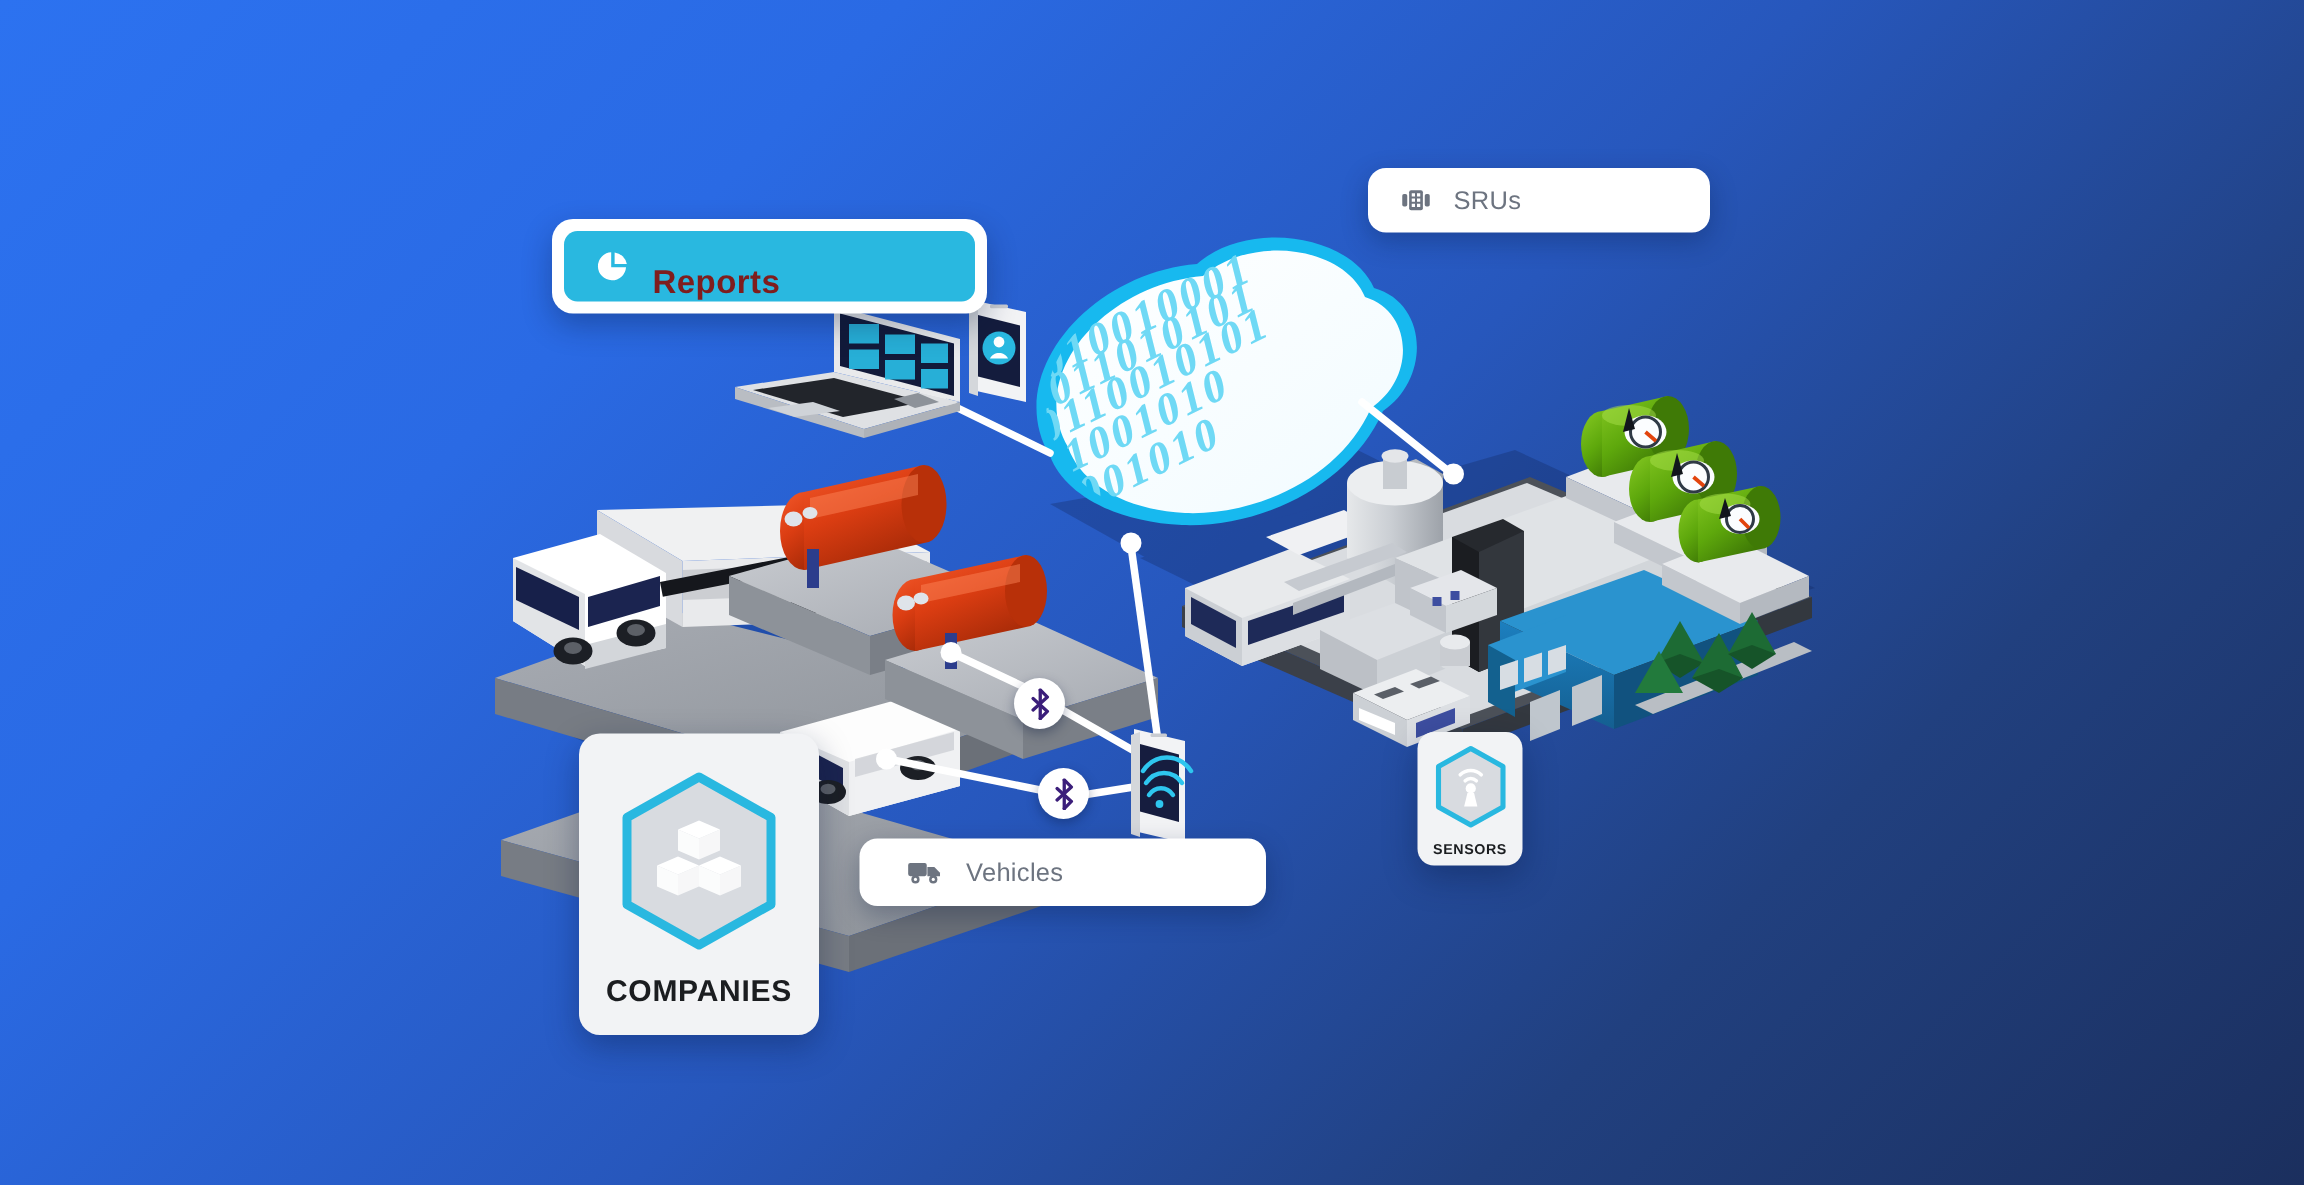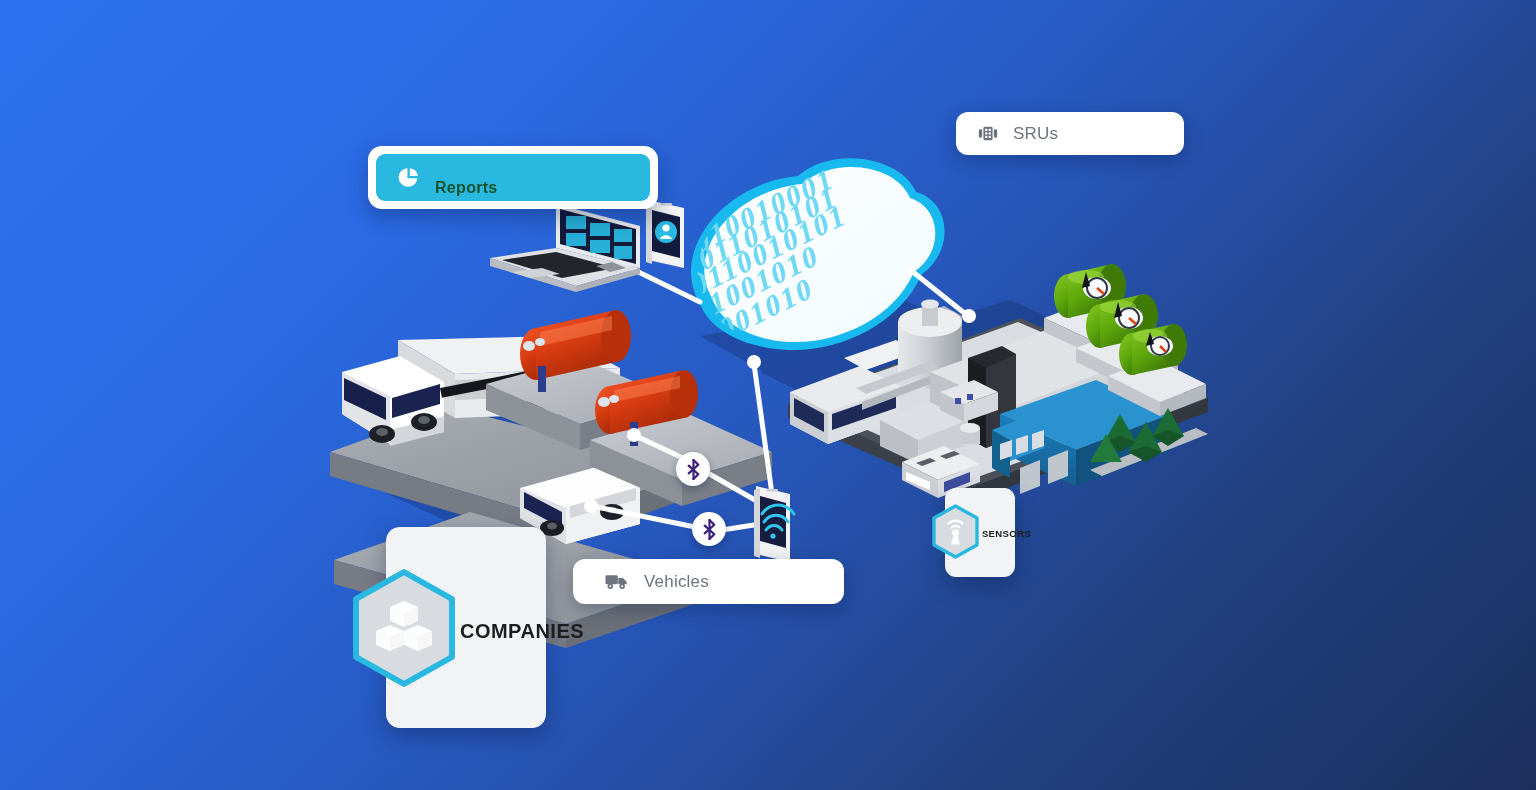--- a/index.html
+++ b/index.html
@@ -24,26 +24,26 @@
   .chip-label{color:#6d7480;font-size:17px;letter-spacing:.2px;}
   .reports-wrap{
     position:absolute;background:#ffffff;border-radius:14px;
     box-shadow:0 8px 20px rgba(8,24,60,.32);padding:8px;
   }
   .reports-btn{
     background:#29b8e0;border-radius:9px;height:47px;width:100%;
     display:flex;align-items:center;padding-left:20px;box-sizing:border-box;
     border:none;cursor:pointer;
   }
-  .reports-btn .txt{color:#14532d;font-size:16px;font-weight:bold;margin-left:14px;letter-spacing:.3px;margin-top:20px;}
+  .reports-btn .txt{color:#7f1d1d;font-size:22px;font-weight:bold;margin-left:14px;letter-spacing:.3px;margin-top:20px;}
 
   .hexcard{
     position:absolute;background:#f2f3f5;border-radius:14px;
     box-shadow:0 8px 22px rgba(8,24,60,.35);
-    display:flex;flex-direction:row;align-items:center;justify-content:center;
+    display:flex;flex-direction:column;align-items:center;justify-content:center;
   }
   .hexcard .cap{font-weight:bold;color:#1b1d20;}
 
   .bt{
     position:absolute;width:34px;height:34px;border-radius:50%;
     background:#fff;box-shadow:0 3px 8px rgba(8,24,60,.35);
     display:flex;align-items:center;justify-content:center;
   }
 </style>
 </head>
@@ -382,21 +382,21 @@
       <span style="display:inline-flex;">
         <svg width="25" height="25" viewBox="0 0 24 24">
           <path d="M11 3 A9 9 0 1 0 20.5 12.6 L11 12.6 Z" fill="#ffffff"></path>
           <path d="M13.2 3.2 A9 9 0 0 1 21 10.6 L13.2 10.6 Z" fill="#ffffff"></path>
         </svg>
       </span>
       <span class="txt">Reports</span>
     </div>
   </div>
 
-  <div class="chip" style="left:956px;top:112px;width:206px;height:43px;padding-left:22px;">
+  <div class="chip" style="left:912px;top:112px;width:206px;height:43px;padding-left:22px;">
     <span style="display:inline-flex;">
       <svg width="20" height="17" viewBox="0 0 24 20">
         <rect x="1" y="5" width="4" height="10" rx="1.4" fill="#6d7480"></rect>
         <rect x="19" y="5" width="4" height="10" rx="1.4" fill="#6d7480"></rect>
         <rect x="6.5" y="2" width="11" height="16" rx="1.6" fill="#6d7480"></rect>
         <g fill="#ffffff">
           <rect x="8.6" y="4.4" width="2.6" height="2.6"></rect>
           <rect x="12.8" y="4.4" width="2.6" height="2.6"></rect>
           <rect x="8.6" y="8.6" width="2.6" height="2.6"></rect>
           <rect x="12.8" y="8.6" width="2.6" height="2.6"></rect>
@@ -415,21 +415,21 @@
         <path d="M15 6 h5.2 l4.3 4.4 V13 H15 Z" fill="#6d7480"></path>
         <circle cx="6" cy="15.4" r="3.1" fill="#6d7480"></circle>
         <circle cx="19.4" cy="15.4" r="3.1" fill="#6d7480"></circle>
         <circle cx="6" cy="15.4" r="1.2" fill="#ffffff"></circle>
         <circle cx="19.4" cy="15.4" r="1.2" fill="#ffffff"></circle>
       </svg>
     </span>
     <span class="chip-label" style="margin-left:16px;">Vehicles</span>
   </div>
 
-  <div class="hexcard" style="left:386px;top:489px;width:160px;height:201px;margin-top:38px;">
+  <div class="hexcard" style="left:386px;top:489px;width:160px;height:201px;">
     <span style="display:block;margin-top:6px;">
       <svg width="112" height="124" viewBox="0 0 112 124">
         <polygon points="56,5 104,32 104,90 56,117 8,90 8,32" fill="#d8dbe0" stroke="#29b8e0" stroke-width="6" stroke-linejoin="round"></polygon>
         <g fill="#ffffff">
           <path d="M56 34 L70 40 L56 46 L42 40 Z"></path>
           <path d="M42 40 L56 46 L56 60 L42 54 Z" opacity=".9"></path>
           <path d="M56 46 L70 40 L70 54 L56 60 Z" opacity=".78"></path>
           <path d="M42 58 L56 64 L42 70 L28 64 Z"></path>
           <path d="M28 64 L42 70 L42 84 L28 78 Z" opacity=".9"></path>
           <path d="M42 70 L56 64 L56 78 L42 84 Z" opacity=".78"></path>

